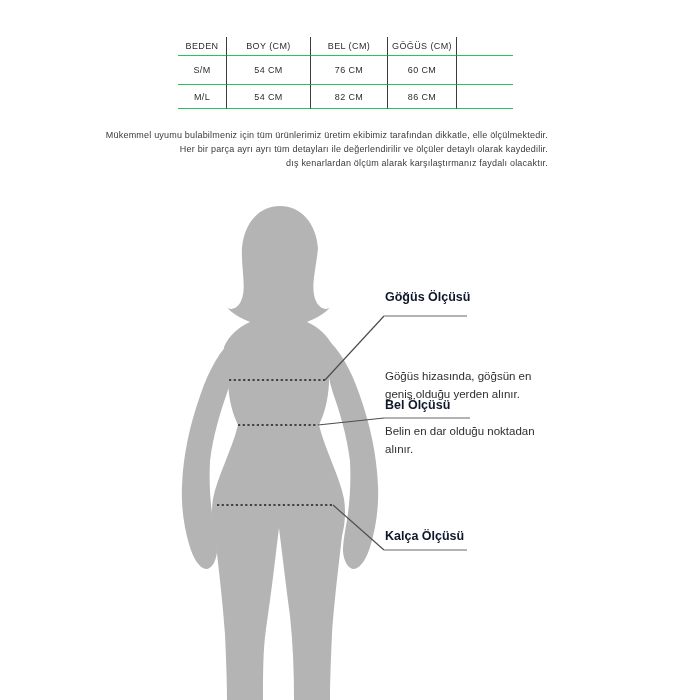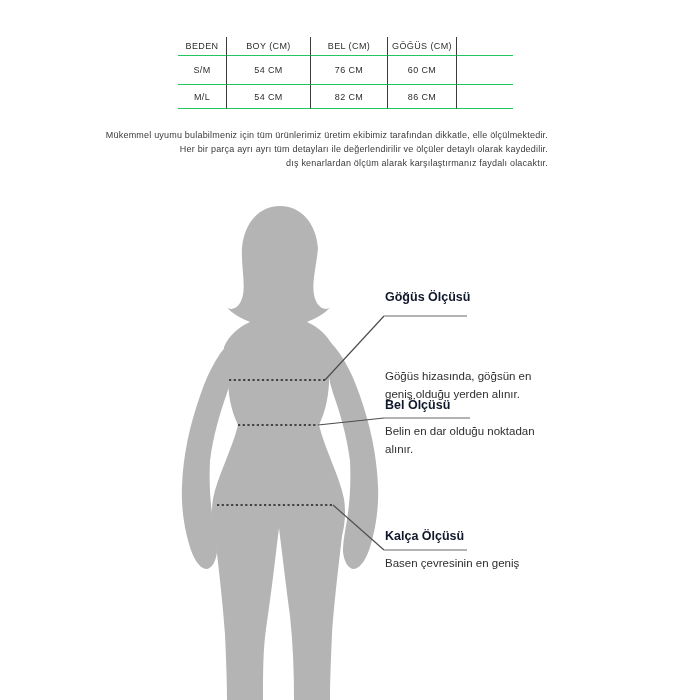--- a/index.html
+++ b/index.html
@@ -197,14 +197,13 @@
 </div>
 
 <div class="m-title t-waist">Bel Ölçüsü</div>
 <div class="m-desc d-waist">
   <span>Belin en dar olduğu noktadan</span>
   <span>alınır.</span>
 </div>
 
 <div class="m-title t-hip">Kalça Ölçüsü</div>
 <div class="m-desc d-hip">
-  <span>Basen çevresinin en geniş</span>
 </div>
 
 </body></html>

